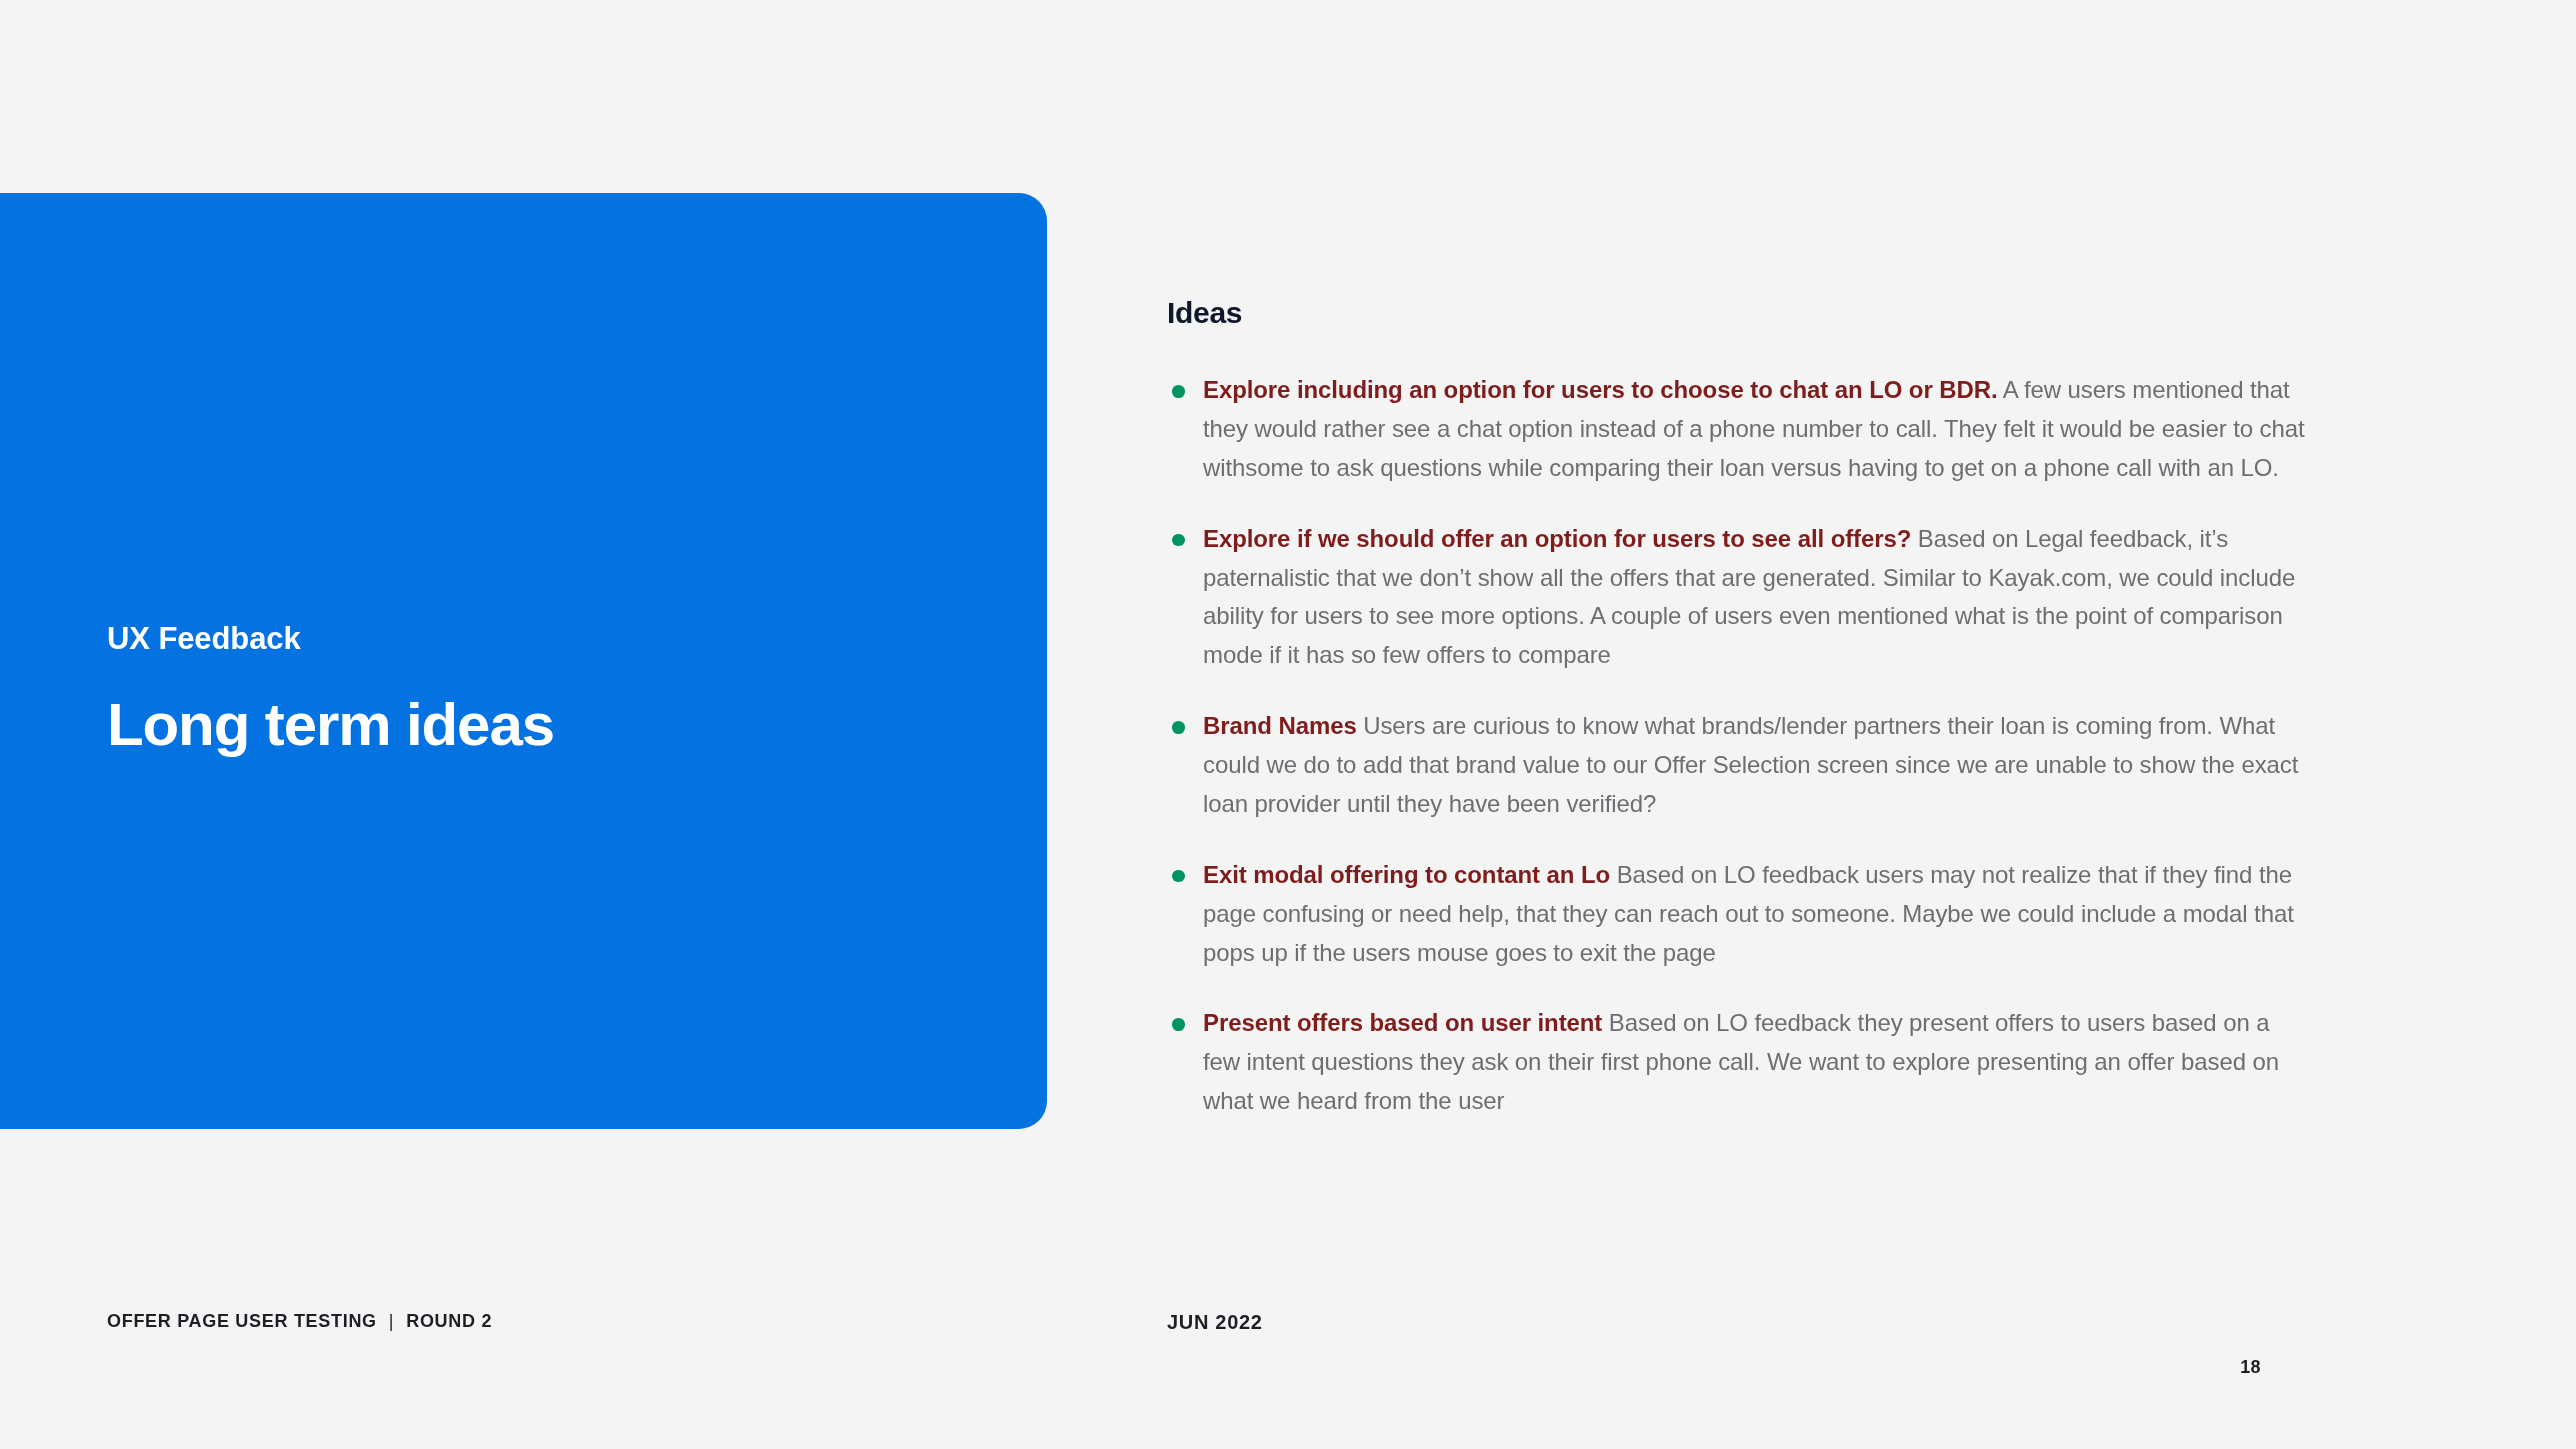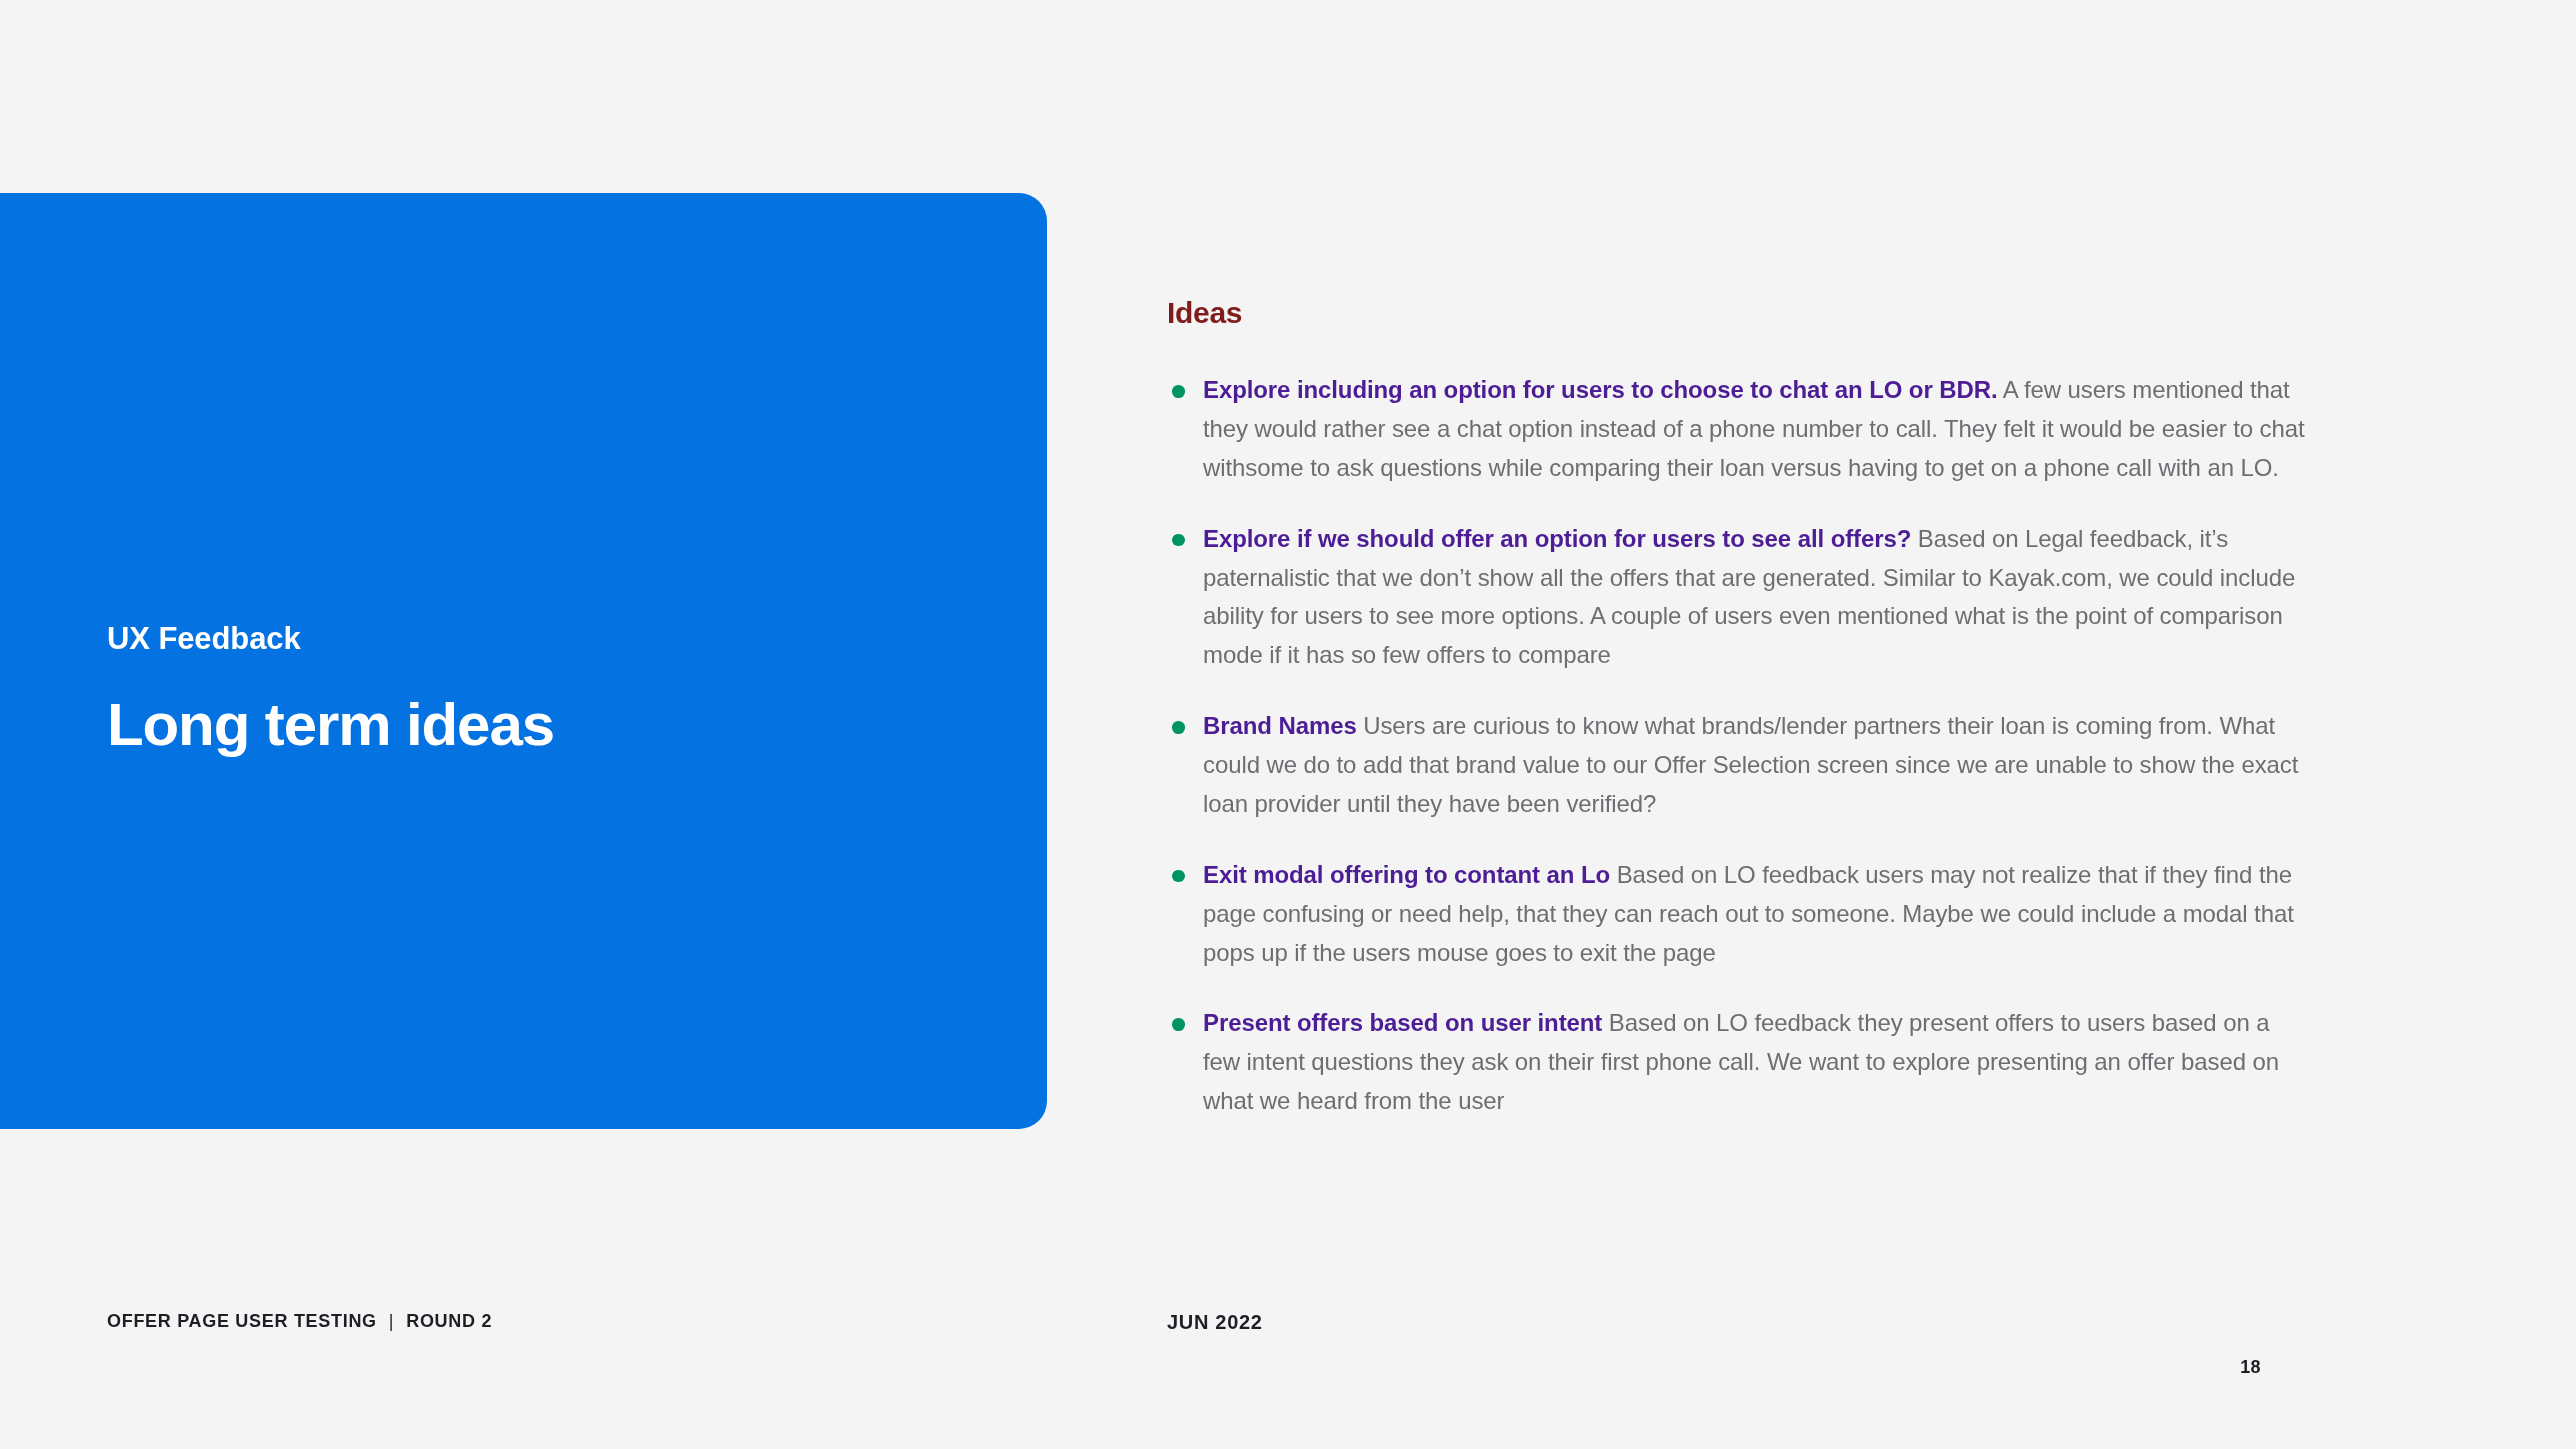--- a/index.html
+++ b/index.html
@@ -60,21 +60,21 @@
   .content {
     position: absolute;
     left: 1167px;
     top: 295px;
     width: 1140px;
   }
 
   .section-heading {
     font-size: 30px;
     font-weight: 700;
-    color: #7f1d1d;
+    color: #0f172a;
     letter-spacing: -0.3px;
     line-height: 1.2;
     margin-bottom: 40px;
   }
 
   .idea-list {
     list-style: none;
   }
 
   .idea-item {
@@ -95,21 +95,21 @@
     left: 5.4px;
     top: 14px;
     width: 12.7px;
     height: 12.7px;
     border-radius: 50%;
     background: #009464;
   }
 
   .idea-lead {
     font-weight: 700;
-    color: #4c1d95;
+    color: #7f1d1d;
   }
 
   .idea-body { font-weight: 400; }
 
   
   .footer {
     position: absolute;
     left: 0;
     top: 1311px;
     width: 2368px;

